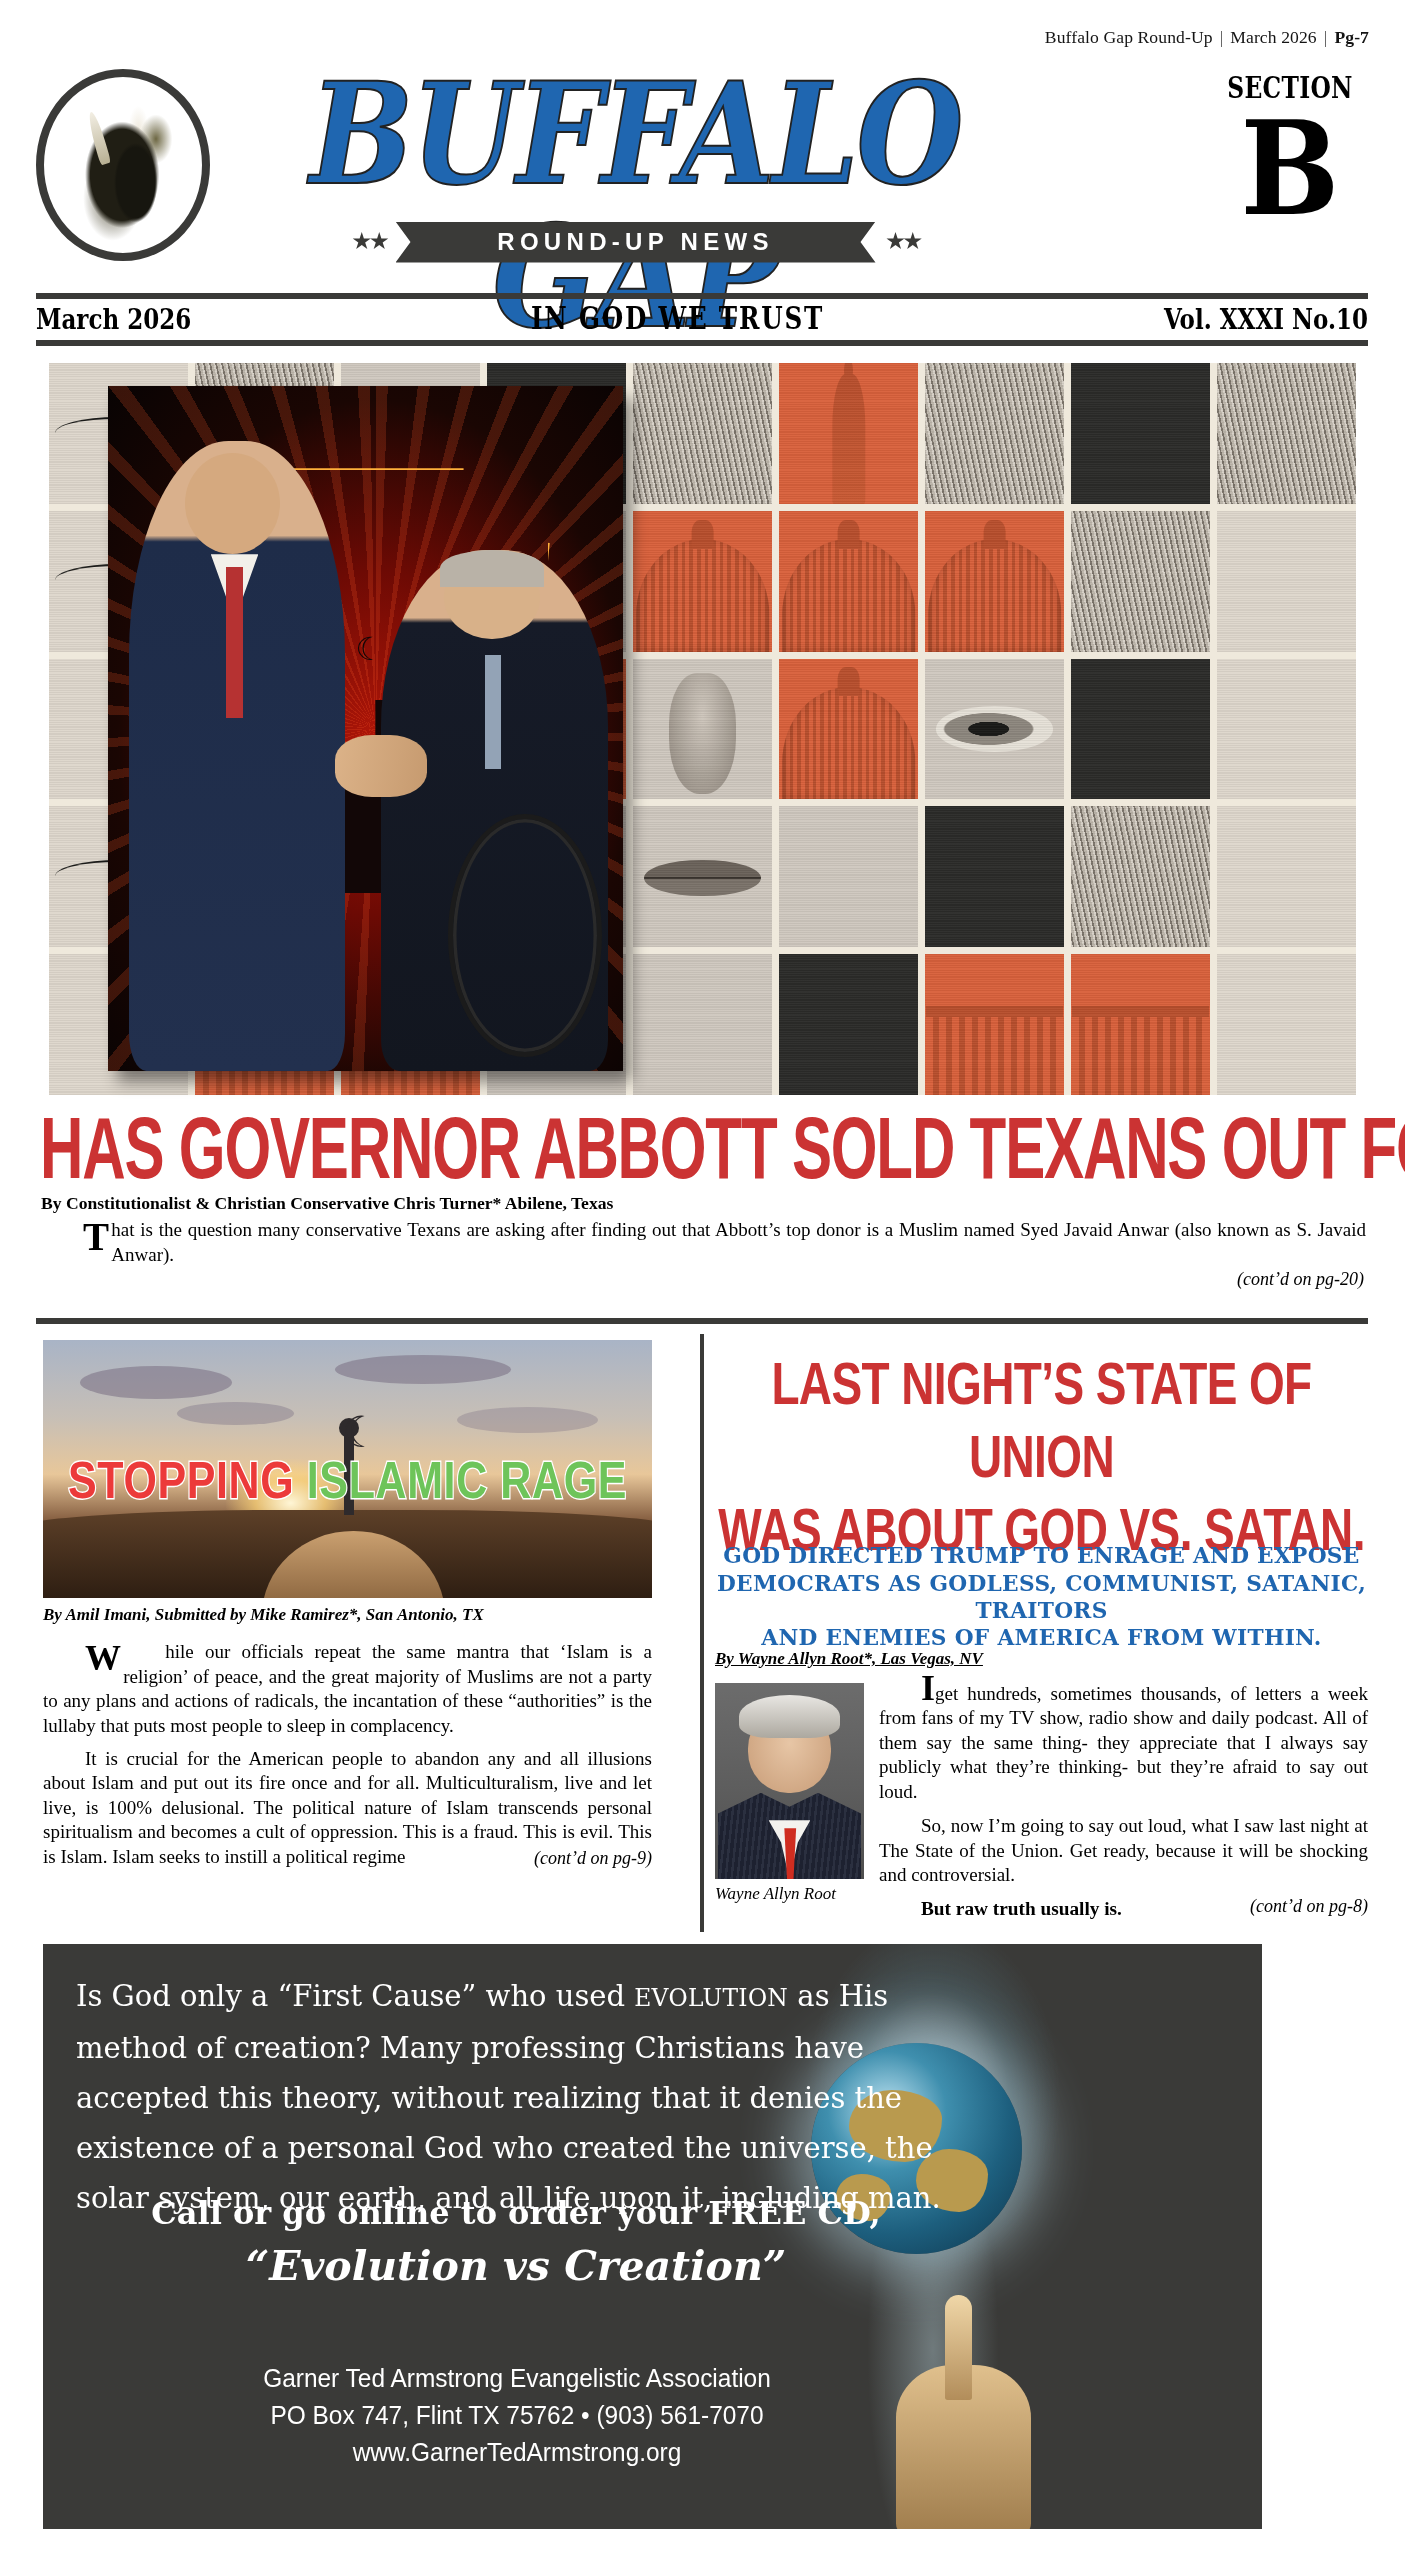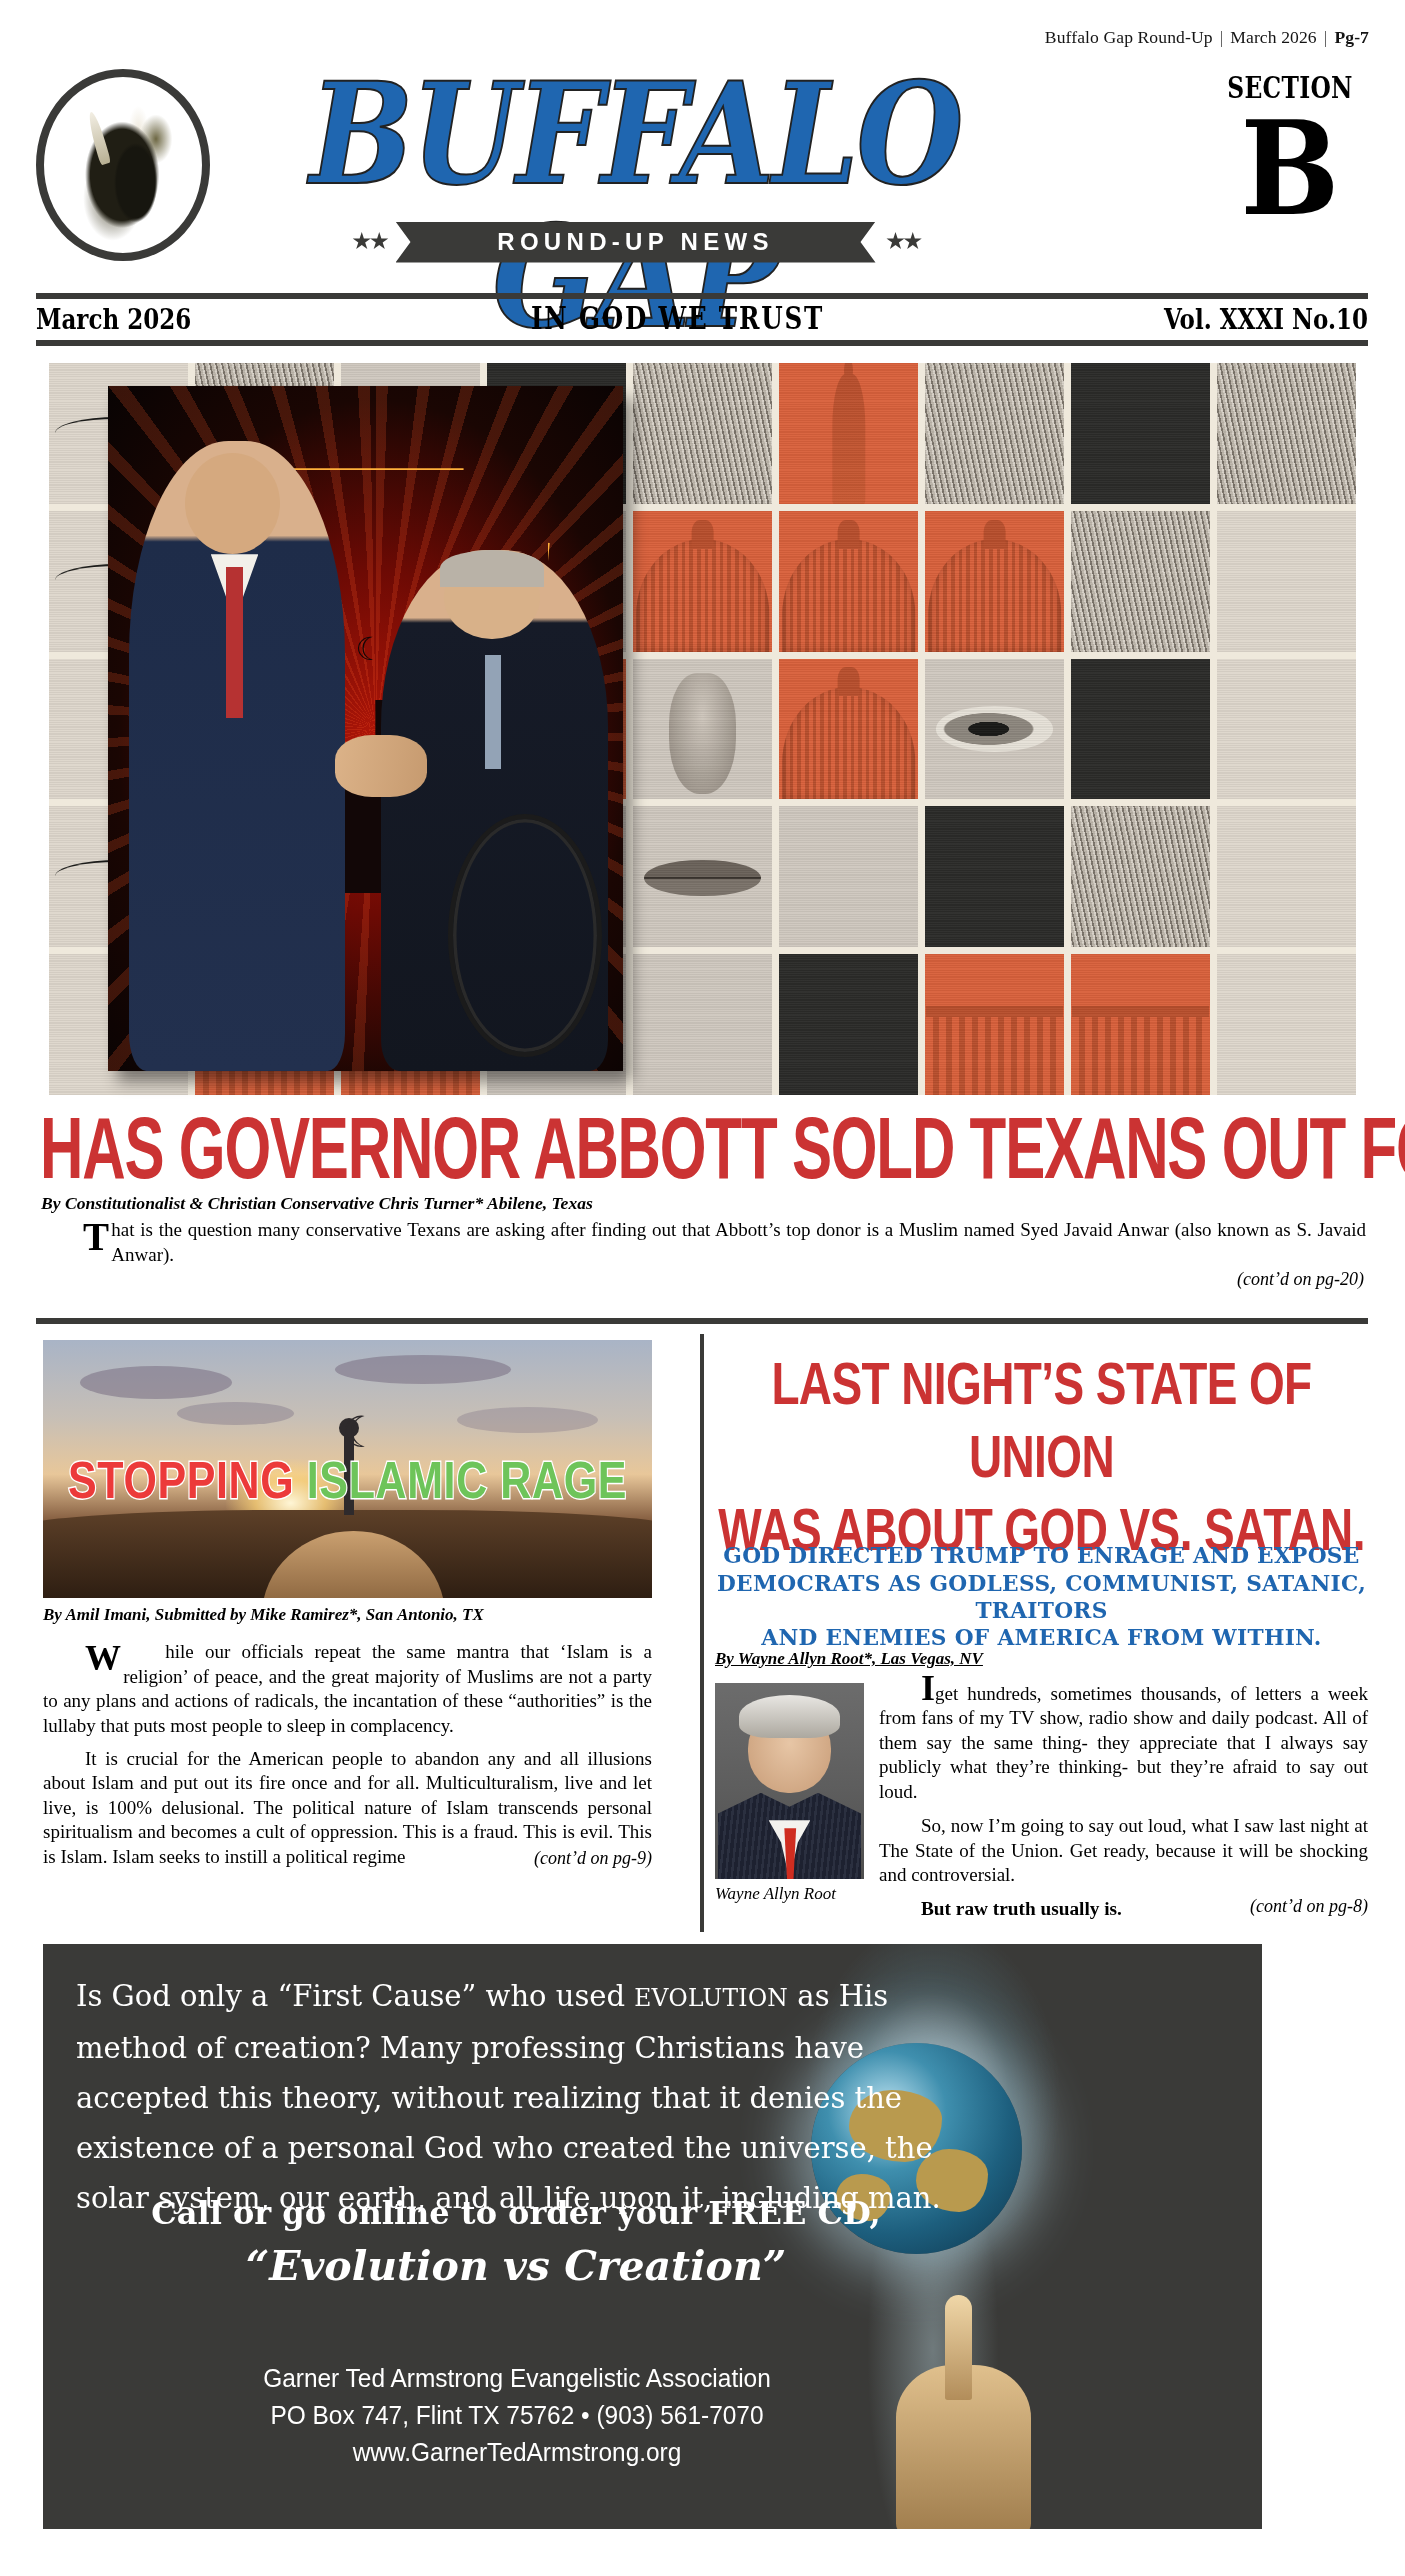--- a/index.html
+++ b/index.html
@@ -130,21 +130,21 @@
       border-radius:50%;box-shadow:inset 0 0 0 3.5px #2a2a2a;}
   .handshake{position:absolute;left:44%;bottom:40%;width:18%;height:9%;border-radius:40%;
       background:linear-gradient(100deg,#dcb389,#c69a6f);}
 
   
   .lead-head{position:absolute;left:40px;top:1107px;width:1329px;
         font-family:"Liberation Sans",sans-serif;font-weight:bold;color:#CB3333;
         font-size:61px;line-height:59px;letter-spacing:-1.2px;white-space:nowrap;
         transform:scaleY(1.42) scaleX(.985);transform-origin:left top;}
   .lead-by{position:absolute;left:41px;top:1193px;width:1329px;
-        font-family:"Liberation Serif",serif;font-style:italic;font-weight:bold;font-size:17.6px;}
+        font-family:"Liberation Serif",serif;font-weight:bold;font-size:17.6px;}
   .lead-body{position:absolute;left:41px;top:1218px;width:1325px;
         font-family:"Liberation Serif",serif;font-size:19px;line-height:24.6px;text-align:justify;}
   .lead-body .drop{float:left;font-size:39px;line-height:30px;font-weight:bold;
         padding:3.5px 2.3px 0 0;margin-left:42px;}
   .lead-cont{position:absolute;right:41px;top:1269px;font-family:"Liberation Serif",serif;
         font-style:italic;font-size:18px;}
 
   
   .coldiv{position:absolute;left:700px;top:1334px;width:4.1px;height:598px;background:#3a3a38;}
 

